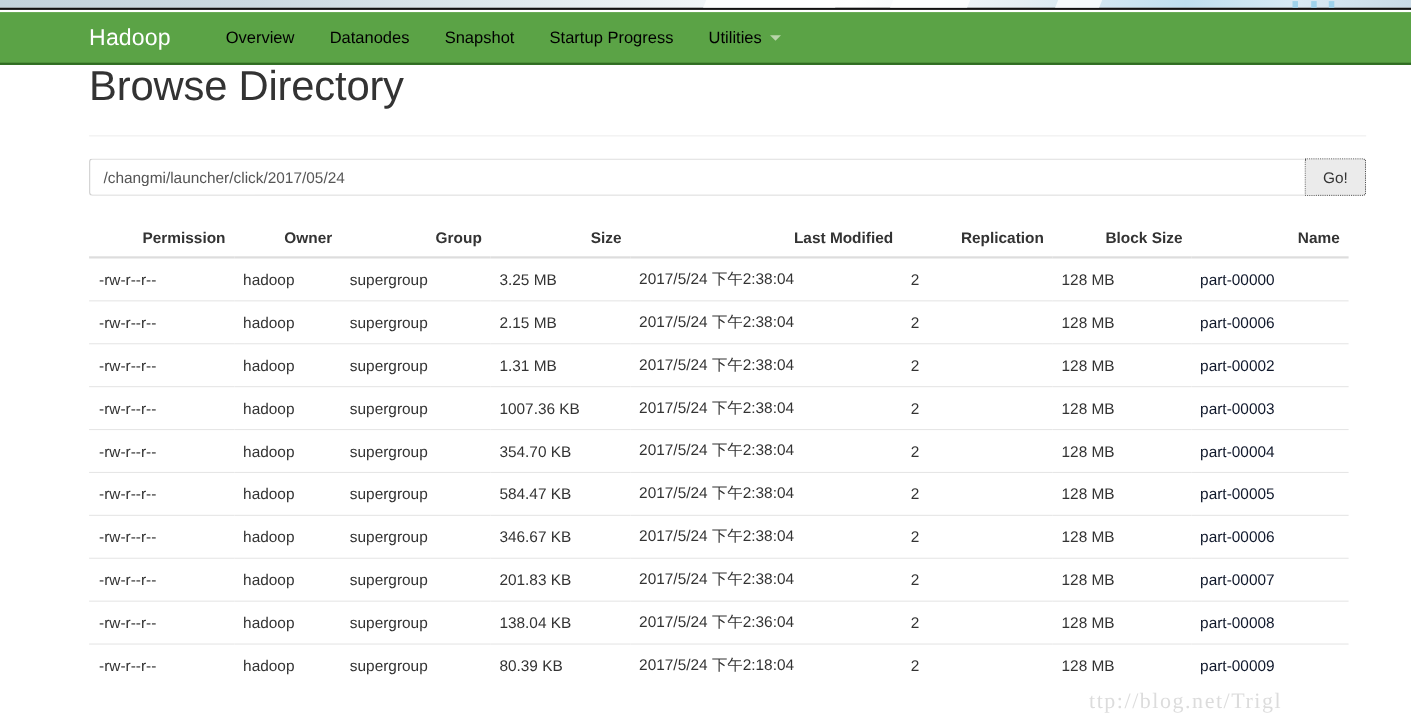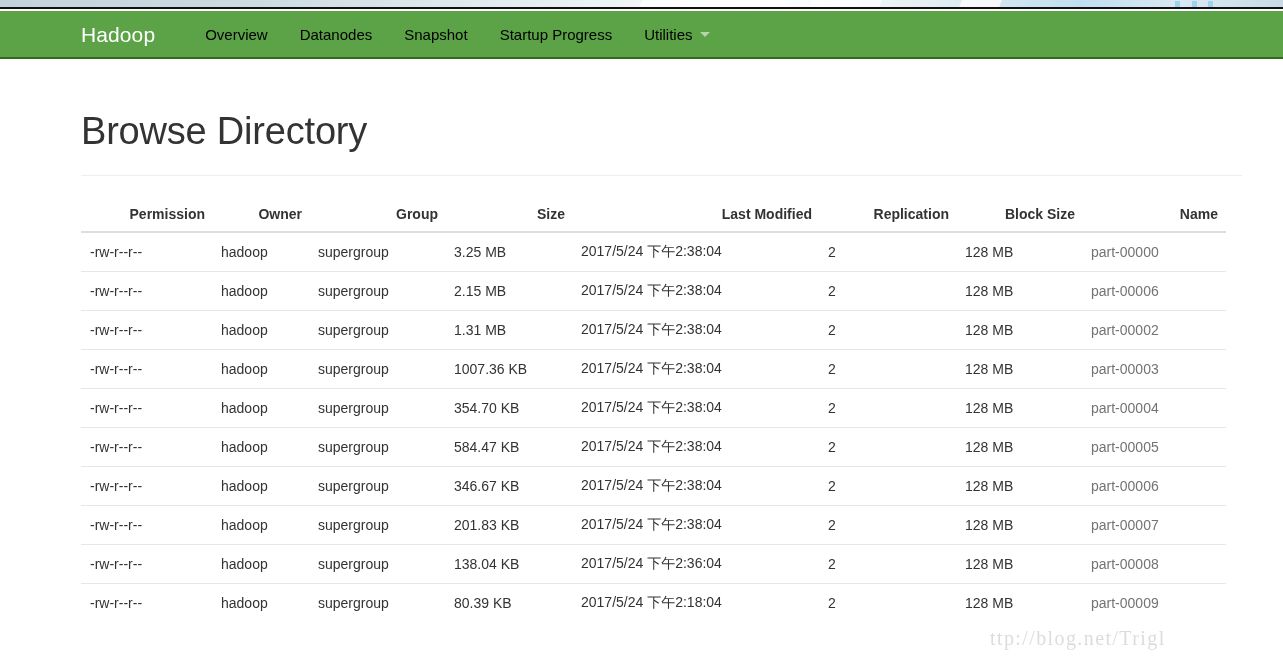--- a/index.html
+++ b/index.html
@@ -93,21 +93,20 @@
     top: 59px; left: 0;
     width: 1283px;
   }
   .inner {
     width: 1161px;
     margin-left: 81px;
   }
 
   h1#page-title {
     margin: 0;
-    padding-top: 52px;
     font-size: 38px;
     font-weight: normal;
     color: #333333;
     line-height: 1.1;
     letter-spacing: -0.2px;
   }
   hr.rule {
     margin: 22px 0 0 0;
     border: 0;
     border-top: 1px solid #eeeeee;
@@ -173,21 +172,21 @@
   table#listing tbody tr:first-child td { border-top: none; }
   .c-perm  { width: 132px; padding-left: 9px !important; }
   .c-owner { width: 97px; }
   .c-group { width: 136px; }
   .c-size  { width: 127px; }
   .c-date  { width: 247px; }
   .c-repl  { width: 137px; }
   .c-block { width: 126px; margin-left: 43px; }
   .c-name  { width: 143px; }
   a.file-link {
-    color: #737373;
+    color: #0f172a;
     text-decoration: none;
   }
 
   
   #watermark {
     position: absolute;
     left: 990px;
     top: 627px;
     font-family: "Liberation Serif", serif;
     font-size: 20px;
@@ -229,20 +228,24 @@
       <span class="caret"></span>
     </a>
 </div>
 
 <div id="container">
   <div class="inner">
 
     <h1 id="page-title">Browse Directory</h1>
     <hr class="rule">
 
+    <div id="path-group">
+      <input id="path-input" type="text" value="/changmi/launcher/click/2017/05/24" style="">
+      <button id="go-button">Go!</button>
+    </div>
 
     <table id="listing">
       <thead>
         <tr>
           <th class="c-perm">Permission</th>
           <th class="c-owner">Owner</th>
           <th class="c-group">Group</th>
           <th class="c-size">Size</th>
           <th class="c-date">Last Modified</th>
           <th class="c-repl">Replication</th>

